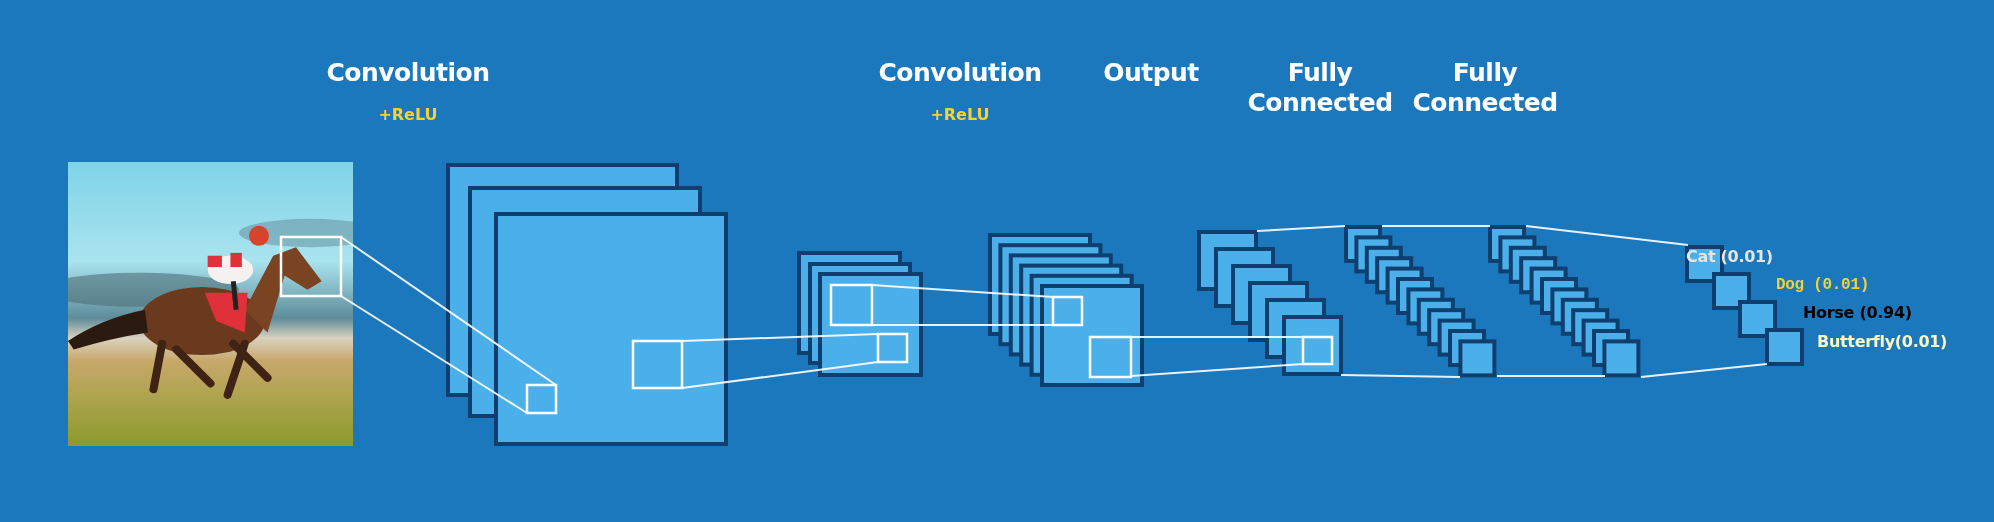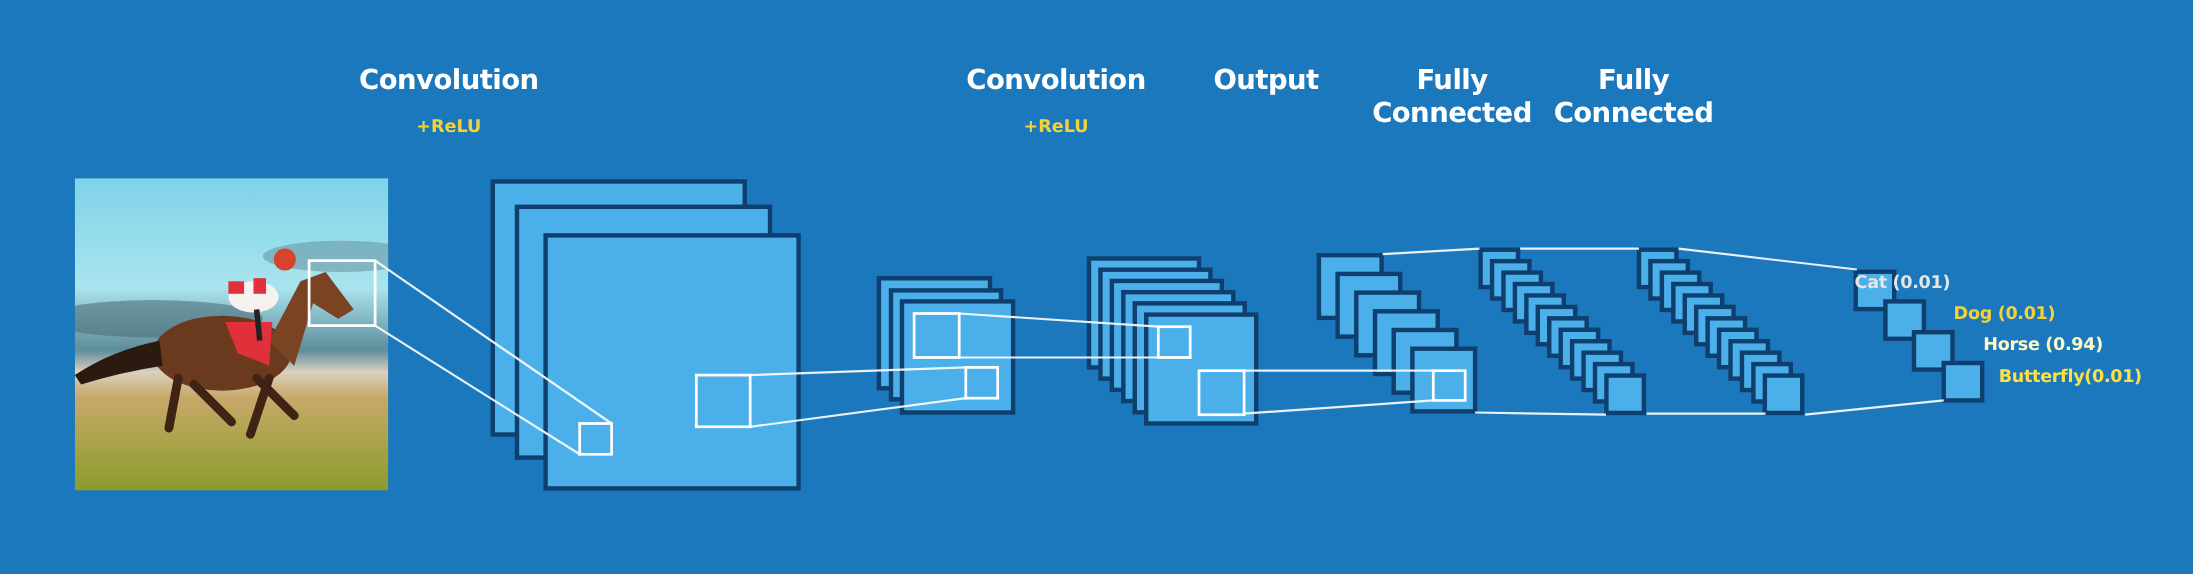--- a/index.html
+++ b/index.html
@@ -172,16 +172,16 @@
     <span class="line">Connected</span>
   </div>
   <div class="label" style="left: 1485px; top: 58px; color: rgb(255, 255, 255);">
     <span class="line">Fully</span>
     <span class="line">Connected</span>
   </div>
   <div class="label" style="left: 1750px; top: 58px; color: rgb(255, 255, 255);">
   </div>
 
   <div class="out-label" style="left: 1686px; top: 257px; color: #e5e5e5;">Cat (0.01)</div>
-  <div class="out-label" style="left: 1776px; top: 285px; color: rgb(242, 209, 58);">Dog (0.01)</div>
-  <div class="out-label" style="left: 1803px; top: 313px; color: #fef9c3;">Horse (0.94)</div>
-  <div class="out-label" style="left: 1817px; top: 342px; color: #fde047;">Butterfly(0.01)</div>
+  <div class="out-label" style="left: 1776px; top: 285px; color: rgb(242, 209, 58); font-family: Liberation Mono, monospace;">Dog (0.01)</div>
+  <div class="out-label" style="left: 1803px; top: 313px; color: #000000;">Horse (0.94)</div>
+  <div class="out-label" style="left: 1817px; top: 342px; color: #fef9c3;">Butterfly(0.01)</div>
 </div>
 
 </body></html>

